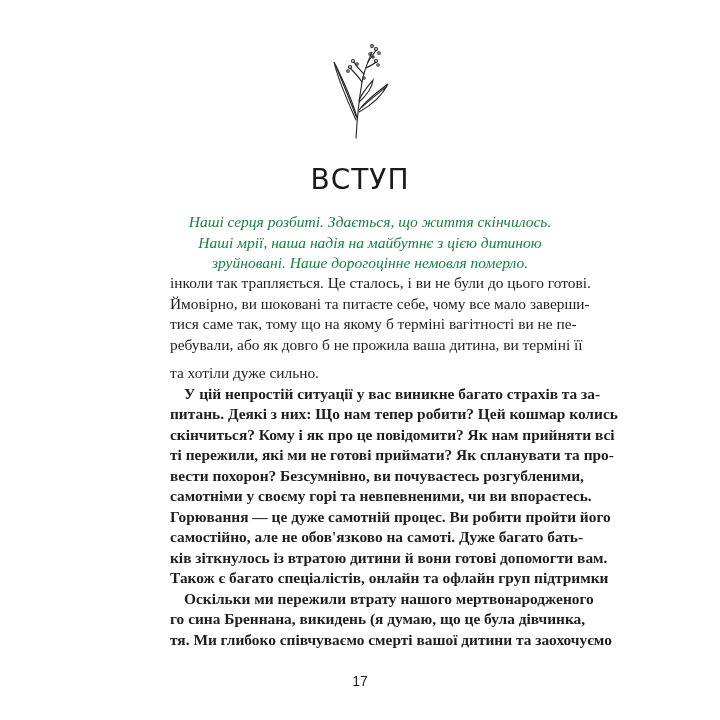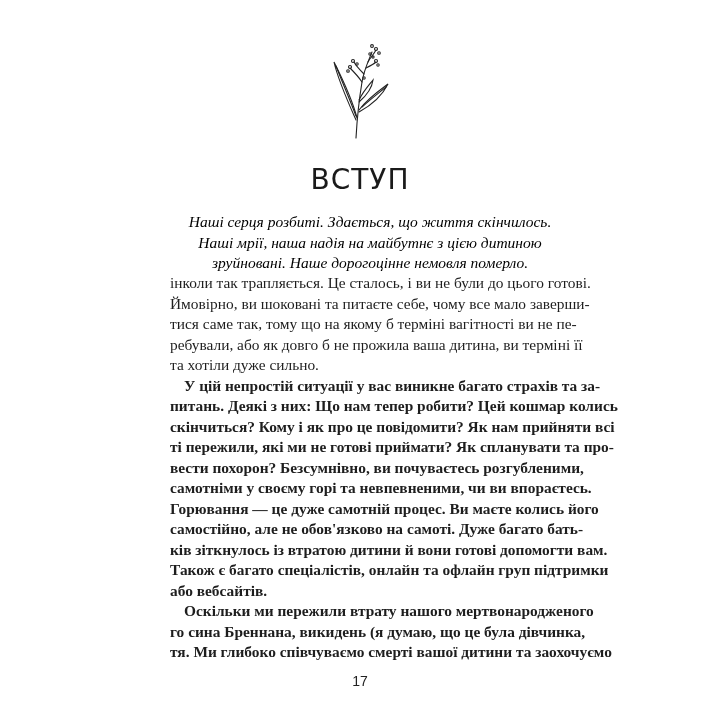--- a/index.html
+++ b/index.html
@@ -2,27 +2,27 @@
 <html><head>
 <meta charset="utf-8">
 <style>
   html, body { margin:0; padding:0; background:#ffffff; }
   body { width:720px; height:720px; position:relative; overflow:hidden; color:#1e1e1e; }
   .page { position:absolute; left:0; top:0; width:579px; height:720px; background:#fff; }
   .ornament { position:absolute; left:326px; top:40px; width:70px; height:100px; }
   .title { position:absolute; left:0; width:720px; top:144px; text-align:center;
            font-family:"DejaVu Sans", sans-serif; font-size:28px; letter-spacing:1px; color:#1a1a1a; font-weight:normal; }
   .epigraph { position:absolute; left:170px; width:400px; top:212px; text-align:center;
-              font-family:"Liberation Serif", serif; font-style:italic; font-size:15.5px; line-height:20.5px; color:#000000; }
+              font-family:"Liberation Serif", serif; font-style:italic; font-size:15.5px; line-height:20.5px; color:#15803d; }
   .body { position:absolute; left:170px; width:398px; top:273px;
           font-family:"Liberation Serif", serif; font-size:15.4px; line-height:20.5px; color:#1e1e1e; text-align:justify; }
   .para { margin:0; }
   .para.indent { text-indent:14px;font-weight:bold; }
   .line { display:block; text-align:justify; text-align-last:justify; white-space:nowrap; overflow:visible; }
-  .line.last { text-align-last:left; }
+  .line.last { text-align-last:left;margin-top:8px; }
   .para.indent .line:first-child { padding-left:14px; }
   .para.indent { text-indent:0; }
   .pagenum { position:absolute; left:0; width:720px; top:673px; text-align:center;
              font-family:"Liberation Sans", sans-serif; font-size:14px; color:#222; }
 </style>
 </head>
 <body>
 
 <div class="page">
 
@@ -71,25 +71,24 @@
       <span class="line">ребували, або як довго б не прожила ваша дитина, ви терміні її</span>
       <span class="line last">та хотіли дуже сильно.</span>
     </p>
     <p class="para indent">
       <span class="line">У цій непростій ситуації у вас виникне багато страхів та за-</span>
       <span class="line">питань. Деякі з них: Що нам тепер робити? Цей кошмар колись</span>
       <span class="line">скінчиться? Кому і як про це повідомити? Як нам прийняти всі</span>
       <span class="line">ті пережили, які ми не готові приймати? Як спланувати та про-</span>
       <span class="line">вести похорон? Безсумнівно, ви почуваєтесь розгубленими,</span>
       <span class="line">самотніми у своєму горі та невпевненими, чи ви впораєтесь.</span>
-      <span class="line">Горювання — це дуже самотній процес. Ви маєте колись його</span>
+      <span class="line">Горювання — це дуже самотній процес. Ви робити пройти його</span>
       <span class="line">самостійно, але не обов'язково на самоті. Дуже багато бать-</span>
       <span class="line">ків зіткнулось із втратою дитини й вони готові допомогти вам.</span>
       <span class="line">Також є багато спеціалістів, онлайн та офлайн груп підтримки</span>
-      <span class="line last">або вебсайтів.</span>
     </p>
     <p class="para indent">
       <span class="line">Оскільки ми пережили втрату нашого мертвонародженого</span>
       <span class="line">го сина Бреннана, викидень (я думаю, що це була дівчинка,</span>
       <span class="line">тя. Ми глибоко співчуваємо смерті вашої дитини та заохочуємо</span>
     </p>
   </div>
 
   <div class="pagenum">17</div>
 </div>

